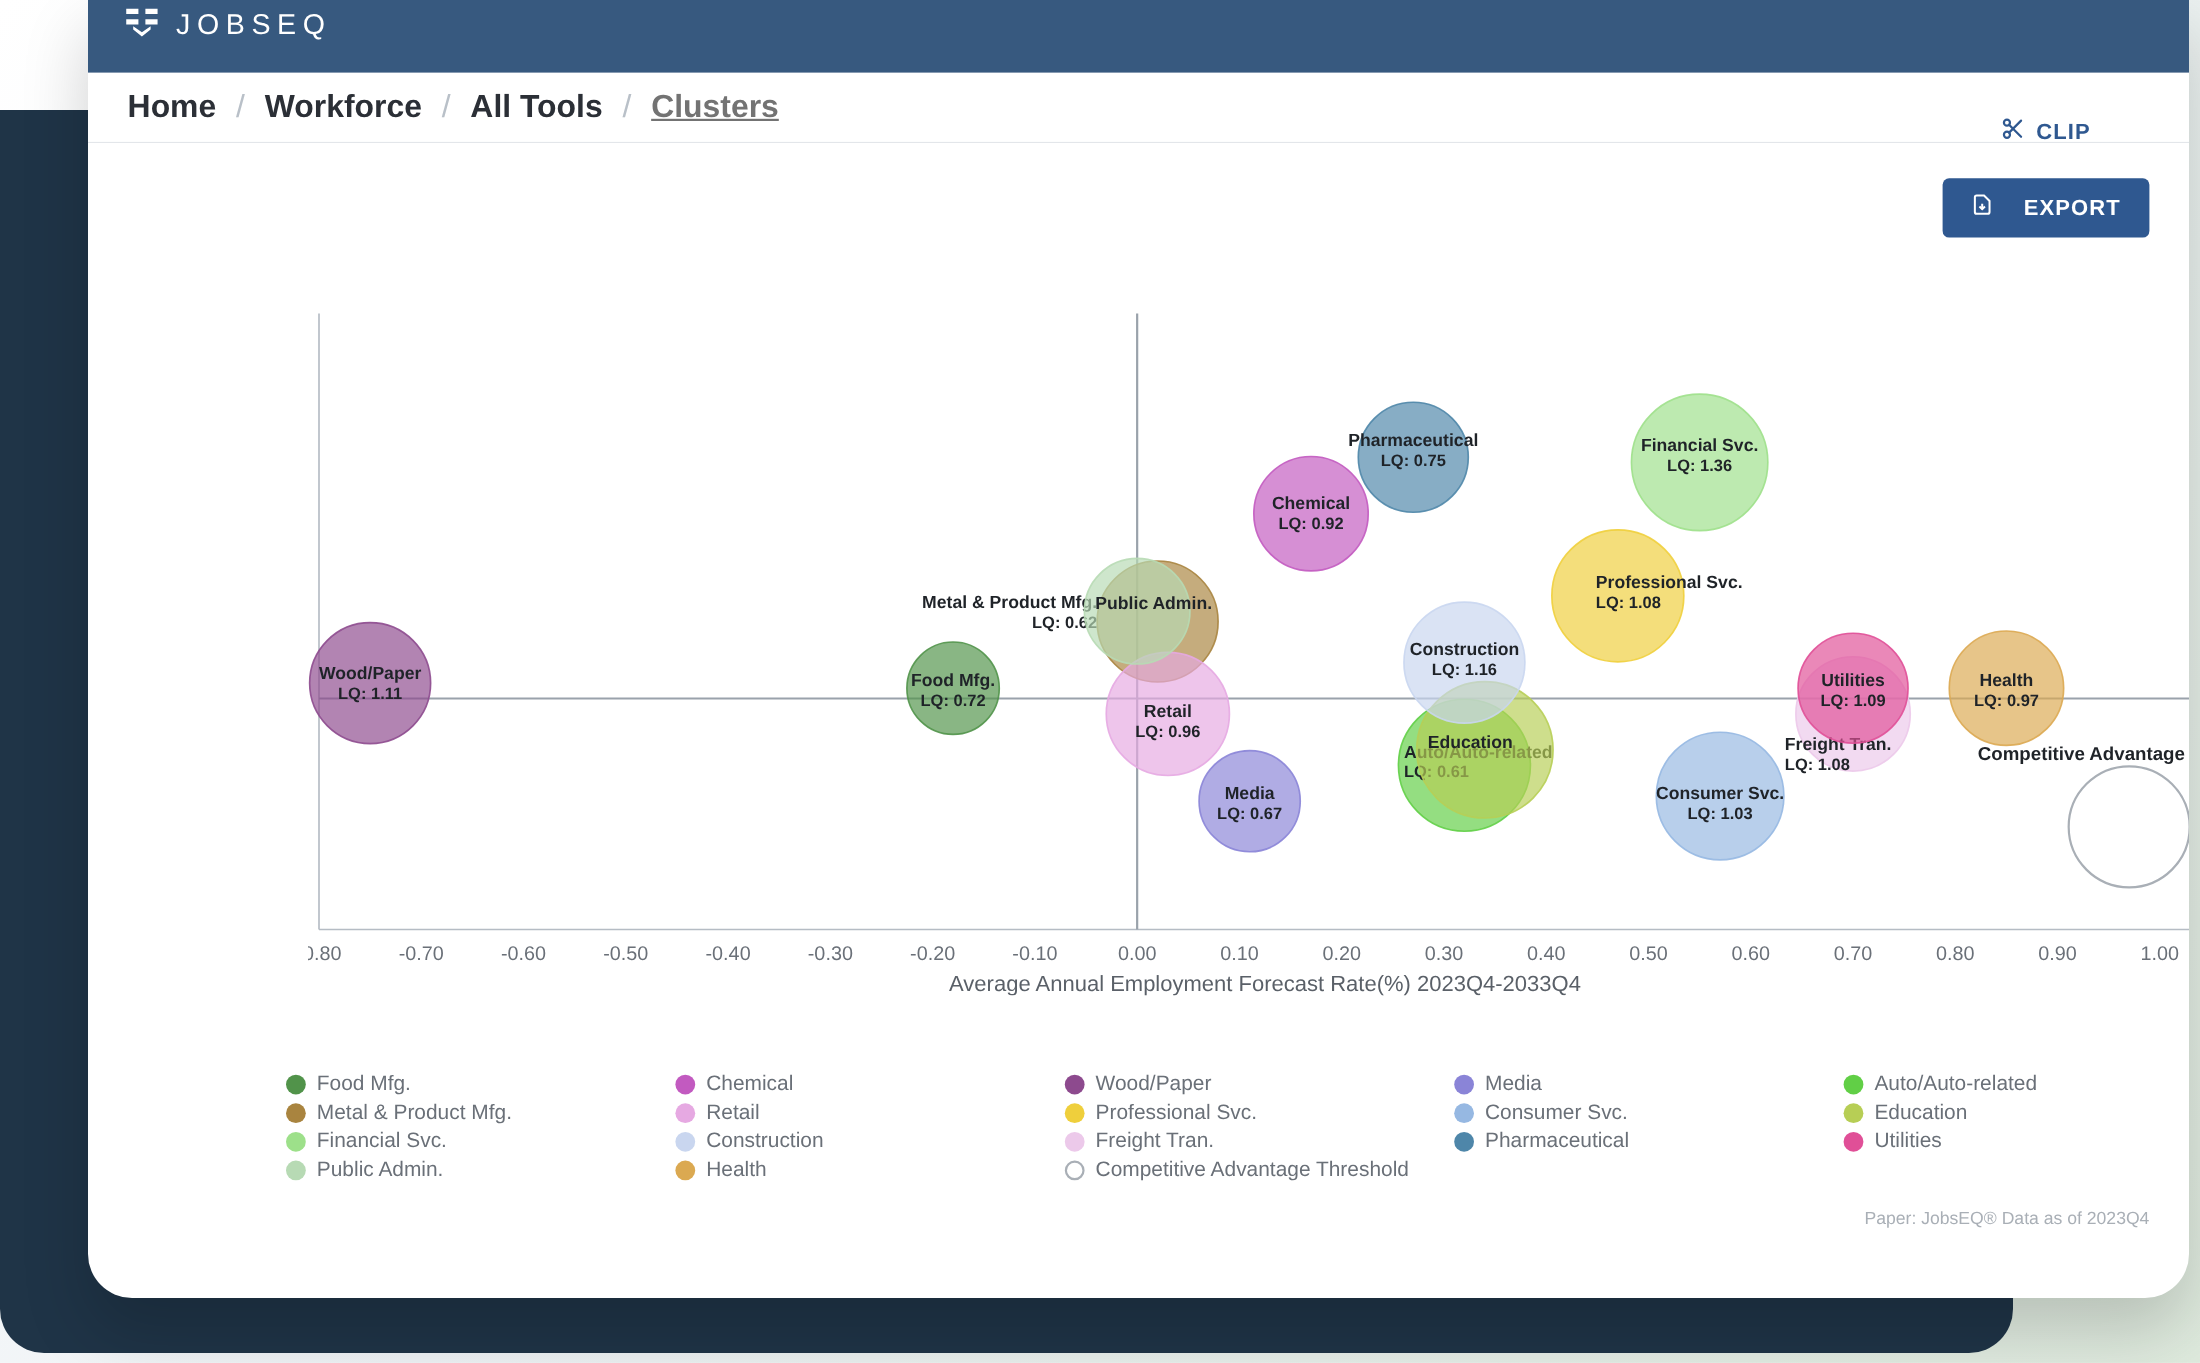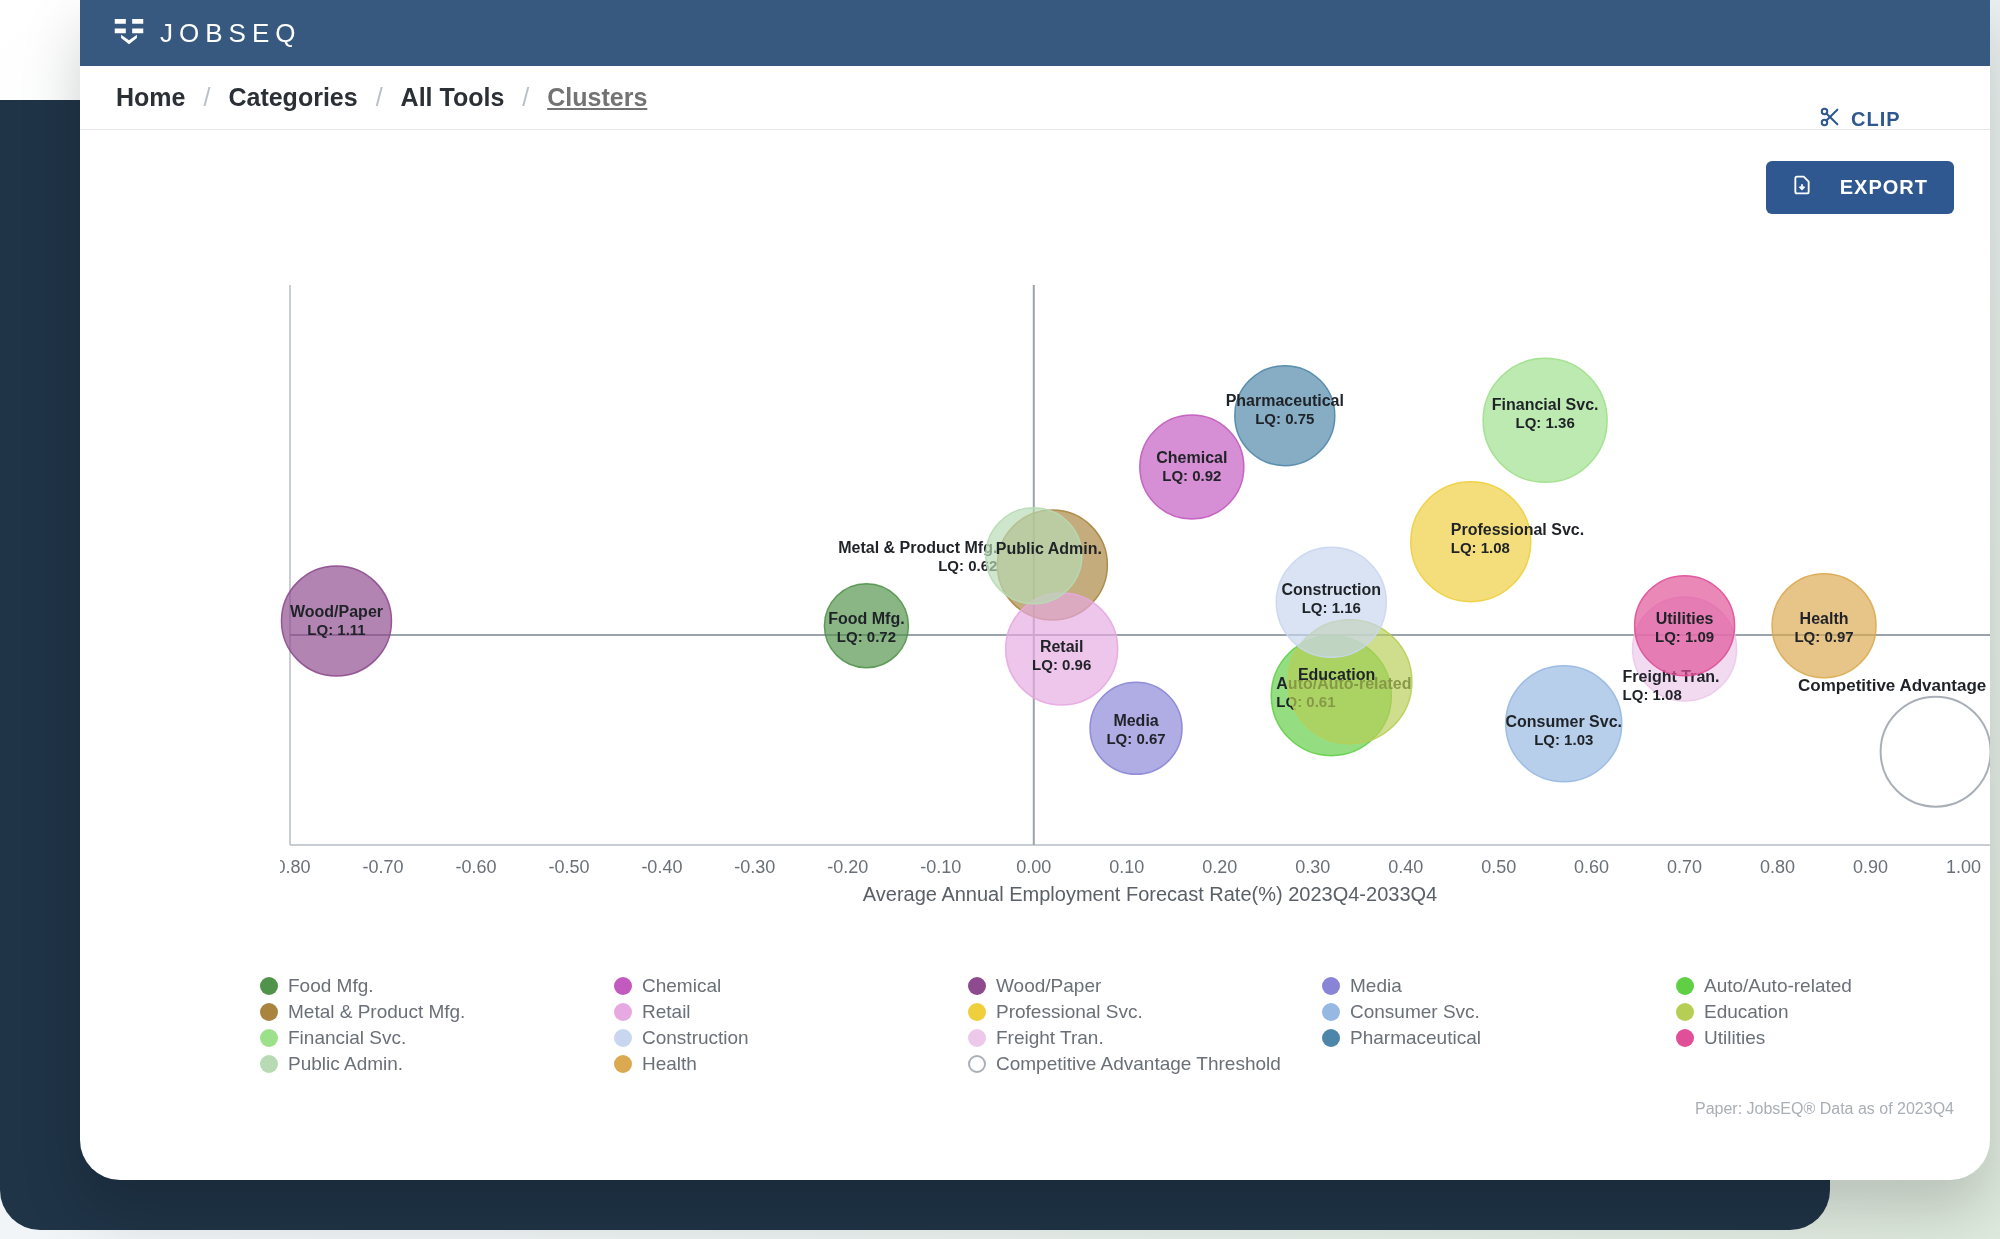--- a/index.html
+++ b/index.html
@@ -12,33 +12,33 @@
   .dark-frame{
     position:absolute;left:0;top:100px;width:1830px;height:1130px;
     background:#1f3447;border-radius:0 0 40px 40px;
   }
   .app-card{
     position:absolute;left:80px;top:0;width:1910px;height:1180px;
     background:#ffffff;border-radius:0 0 40px 40px;overflow:hidden;
     box-shadow:0 30px 60px rgba(0,0,0,.18);
   }
   .topbar{
-    height:66px;background:#37597f;display:flex;align-items:center;
+    height:66px;background:#37597f;display:flex;align-items:flex-start;
     padding:0 30px;gap:36px;
   }
   .brand{display:flex;align-items:center;gap:12px;color:#fff;letter-spacing:6px;font-weight:300;font-size:26px;}
   .brand svg{width:38px;height:38px;}
   .search-group{margin-left:auto;margin-right:auto;display:flex;height:46px;box-shadow:0 1px 3px rgba(0,0,0,.2);border-radius:4px;overflow:hidden;}
   .search-box{width:320px;background:#fff;display:flex;align-items:center;padding:0 16px;gap:10px;border-right:1px solid #e3e6ea;}
   .search-box input{border:none;outline:none;font-size:20px;width:100%;color:#555;}
   .search-box input::placeholder{color:#9aa3ad;}
   .search-box svg{width:22px;height:22px;stroke:#6a7480;}
   .cat-select{width:210px;background:#fff;display:flex;align-items:center;justify-content:space-between;padding:0 18px;font-size:20px;color:#4a4f57;cursor:pointer;}
   .cat-select svg{width:14px;height:14px;fill:#777;}
-  .breadcrumbs{height:64px;border-bottom:1px solid #e3e6ea;display:flex;align-items:center;padding:0 36px;gap:18px;font-size:25px;}
+  .breadcrumbs{height:64px;border-bottom:1px solid #e3e6ea;display:flex;align-items:center;padding:0 36px;gap:18px;font-size:29px;}
   .breadcrumbs a{color:#2b2f36;font-weight:700;text-decoration:none;cursor:pointer;}
   .breadcrumbs .sep{color:#b9c0c8;}
   .breadcrumbs .current{color:#737373;font-weight:700;text-decoration:underline;}
   .actions{position:absolute;right:36px;top:96px;display:flex;gap:18px;align-items:center;height:56px;flex-direction:column;}
   .clip-btn{display:flex;align-items:center;gap:10px;color:#2f5890;font-weight:800;font-size:20px;letter-spacing:1px;background:none;border:none;cursor:pointer;padding:10px 14px;}
   .clip-btn svg{width:22px;height:22px;stroke:#2f5890;}
   .export-btn{display:flex;align-items:center;gap:28px;background:#2f5890;color:#fff;border:none;border-radius:6px;padding:14px 26px;font-weight:800;font-size:20px;letter-spacing:1px;cursor:pointer;}
   .export-btn svg{width:20px;height:20px;stroke:#fff;}
   .chart-title{position:absolute;left:0;right:0;top:176px;text-align:center;font-size:29px;color:#5a6068;font-weight:500;}
   .plot{position:absolute;left:200px;top:215px;width:1750px;height:690px;}
@@ -70,21 +70,21 @@
           </svg>
       </span>
       <span>JOBSEQ</span>
     </div>
     <div style="width:240px"></div>
   </div>
 
   <nav class="breadcrumbs">
     <a>Home</a>
       <span class="sep">/</span>
-    <a>Categories</a>
+    <a>Workforce</a>
       <span class="sep">/</span>
     <a>All Tools</a>
       <span class="sep">/</span>
     <span class="current">Clusters</span>
   </nav>
 
   <div class="actions">
     <button class="clip-btn">
       <span>
         <svg viewBox="0 0 24 24" fill="none" stroke-width="2.2" stroke-linecap="round">

